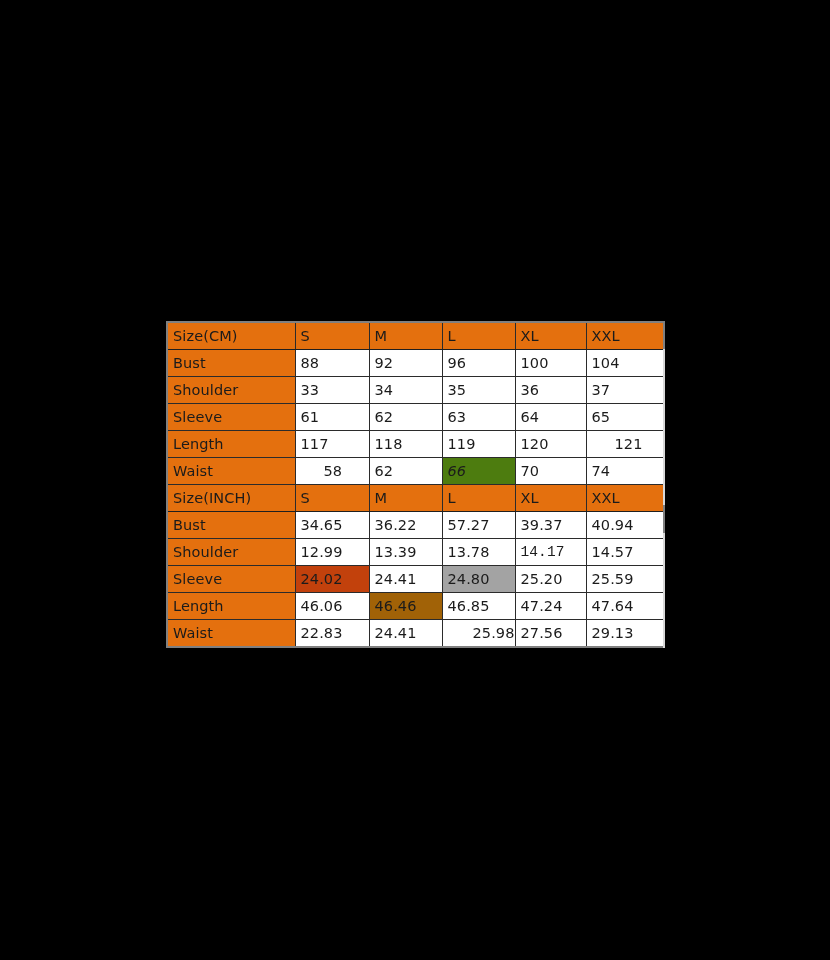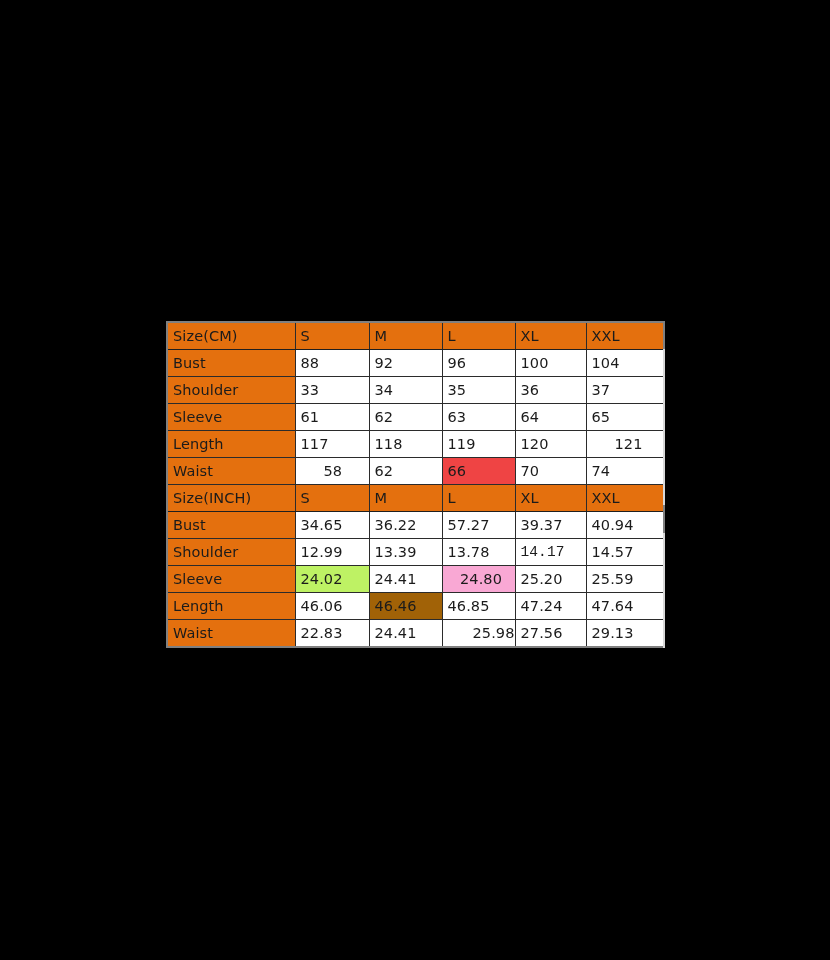--- a/index.html
+++ b/index.html
@@ -161,21 +161,21 @@
             <td class="data-cell" style="background-color: rgb(255, 255, 255);">117</td>
             <td class="data-cell" style="background-color: rgb(255, 255, 255);">118</td>
             <td class="data-cell" style="background-color: rgb(255, 255, 255);">119</td>
             <td class="data-cell" style="background-color: rgb(255, 255, 255);">120</td>
             <td class="data-cell" style="background-color: rgb(255, 255, 255); padding-left: 28px;">121</td>
           </tr>
           <tr class="data-row">
             <td class="label-cell" style="background-color: rgb(228, 112, 14);">Waist</td>
             <td class="data-cell" style="background-color: rgb(255, 255, 255); padding-left: 28px;">58</td>
             <td class="data-cell" style="background-color: rgb(255, 255, 255);">62</td>
-            <td class="data-cell" style="background-color: #ef4444;">66</td>
+            <td class="data-cell" style="background-color: #4d7c0f; font-style: italic;">66</td>
             <td class="data-cell" style="background-color: rgb(255, 255, 255);">70</td>
             <td class="data-cell" style="background-color: rgb(255, 255, 255);">74</td>
           </tr>
           <tr class="header-row">
             <td class="label-cell" style="background-color: rgb(228, 112, 14);">Size(INCH)</td>
             <td class="data-cell" style="background-color: rgb(228, 112, 14);">S</td>
             <td class="data-cell" style="background-color: rgb(228, 112, 14);">M</td>
             <td class="data-cell" style="background-color: rgb(228, 112, 14);">L</td>
             <td class="data-cell" style="background-color: rgb(228, 112, 14);">XL</td>
             <td class="data-cell" style="background-color: rgb(228, 112, 14);">XXL</td>
@@ -191,23 +191,23 @@
           <tr class="data-row">
             <td class="label-cell" style="background-color: rgb(228, 112, 14);">Shoulder</td>
             <td class="data-cell" style="background-color: rgb(255, 255, 255); margin-top: 34px;">12.99</td>
             <td class="data-cell" style="background-color: rgb(255, 255, 255);">13.39</td>
             <td class="data-cell" style="background-color: rgb(255, 255, 255);">13.78</td>
             <td class="data-cell" style="background-color: rgb(255, 255, 255); font-family: Liberation Mono, monospace;">14.17</td>
             <td class="data-cell" style="background-color: rgb(255, 255, 255);">14.57</td>
           </tr>
           <tr class="data-row">
             <td class="label-cell" style="background-color: rgb(228, 112, 14);">Sleeve</td>
-            <td class="data-cell" style="background-color: #bef264;">24.02</td>
+            <td class="data-cell" style="background-color: #c2410c;">24.02</td>
             <td class="data-cell" style="background-color: rgb(255, 255, 255);">24.41</td>
-            <td class="data-cell" style="background-color: #f9a8d4; text-align: center;">24.80</td>
+            <td class="data-cell" style="background-color: #a3a3a3;">24.80</td>
             <td class="data-cell" style="background-color: rgb(255, 255, 255);">25.20</td>
             <td class="data-cell" style="background-color: rgb(255, 255, 255);">25.59</td>
           </tr>
           <tr class="data-row">
             <td class="label-cell" style="background-color: rgb(228, 112, 14);">Length</td>
             <td class="data-cell" style="background-color: rgb(255, 255, 255);">46.06</td>
             <td class="data-cell" style="background-color: #a16207;">46.46</td>
             <td class="data-cell" style="background-color: rgb(255, 255, 255);">46.85</td>
             <td class="data-cell" style="background-color: rgb(255, 255, 255);">47.24</td>
             <td class="data-cell" style="background-color: rgb(255, 255, 255);">47.64</td>

